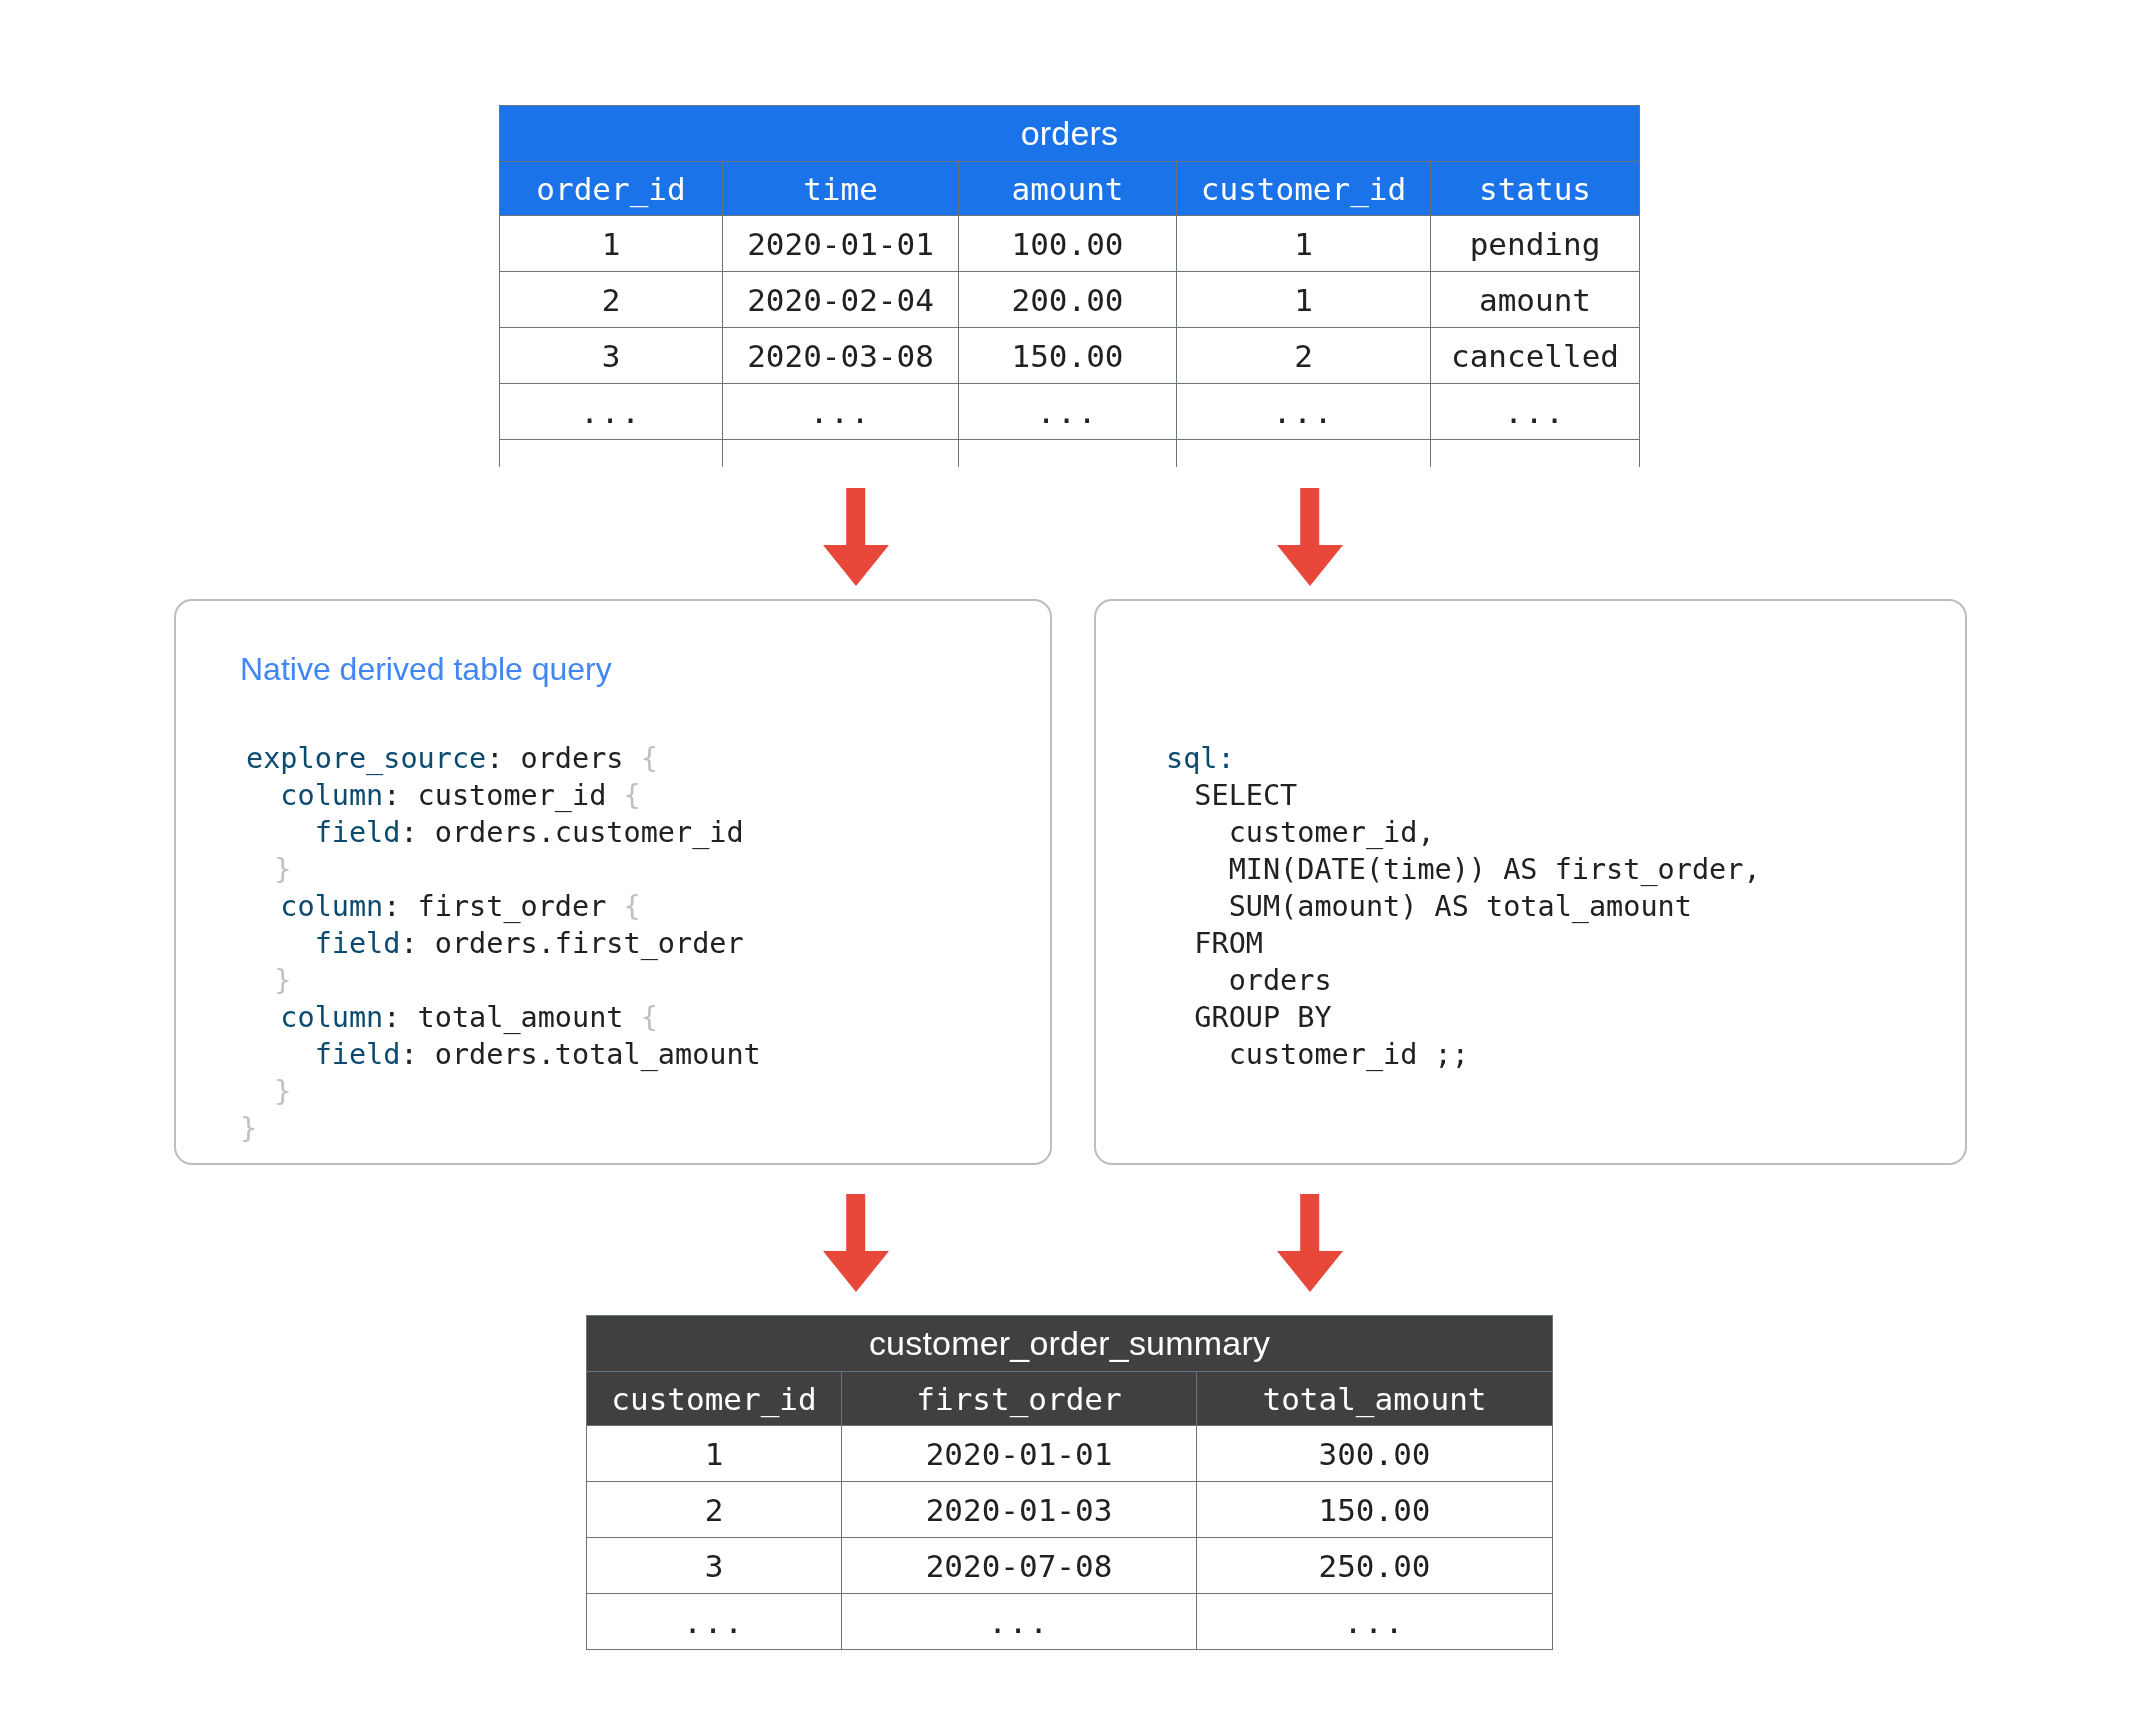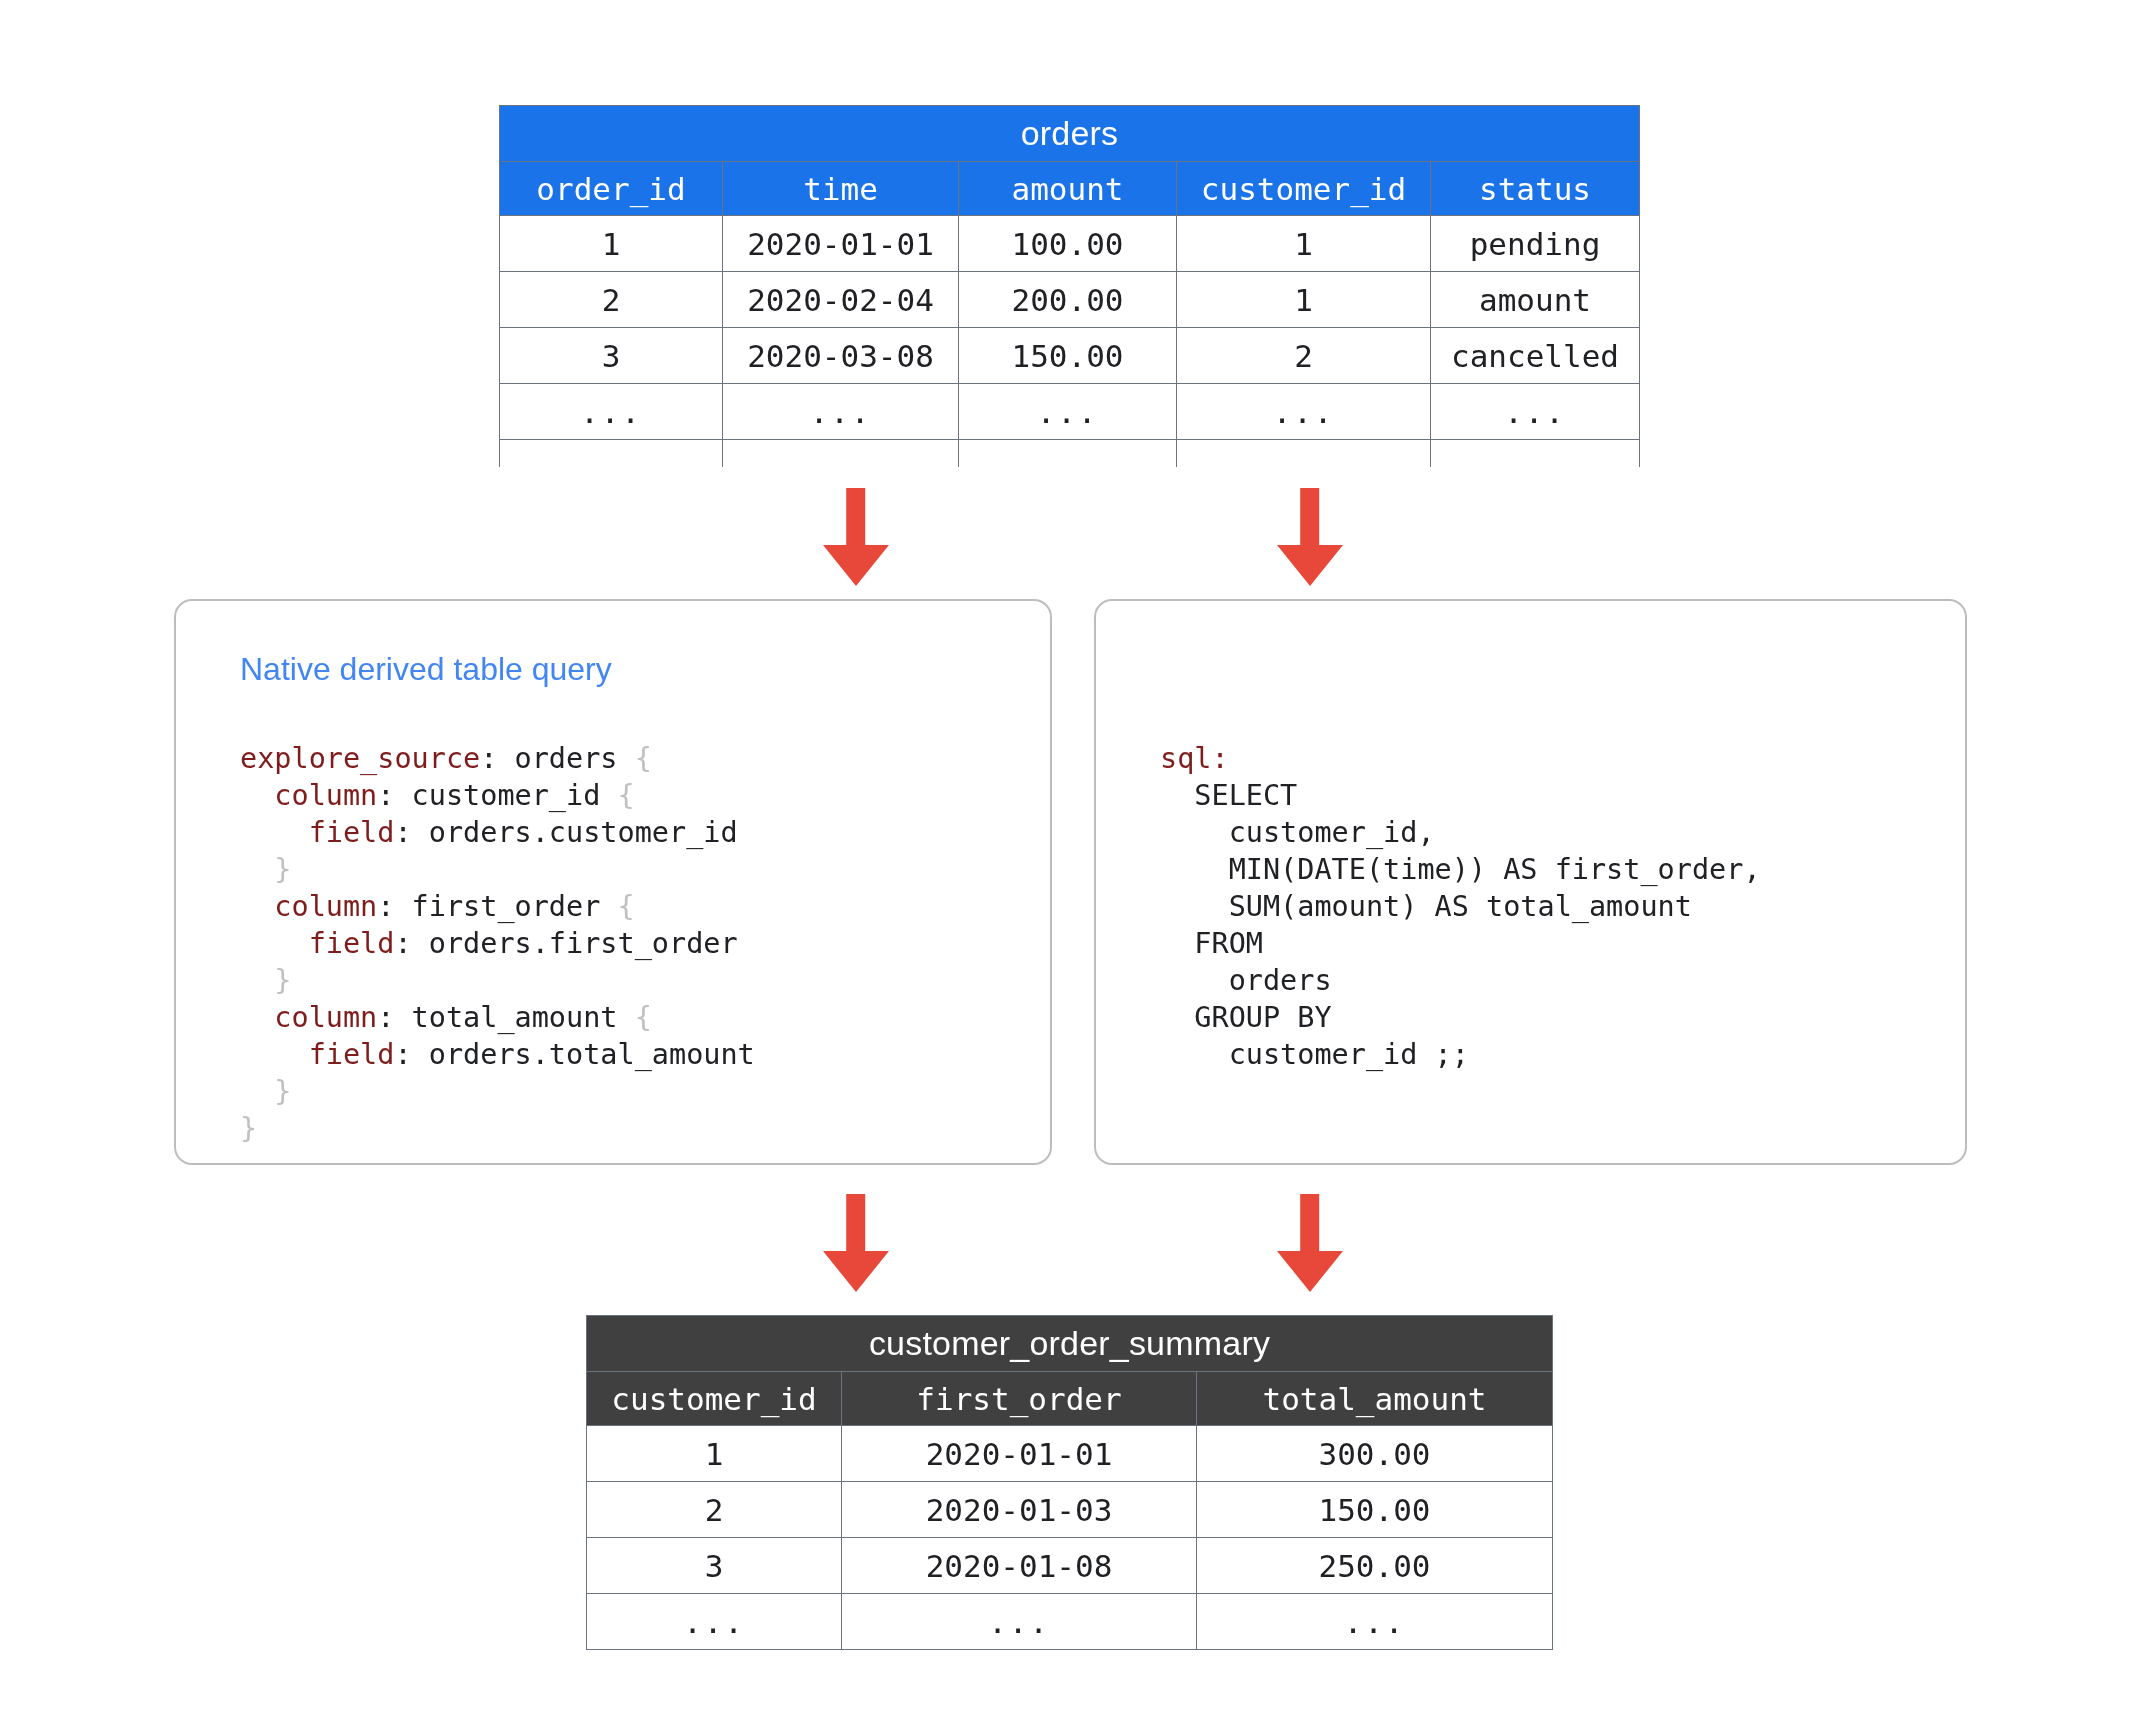--- a/index.html
+++ b/index.html
@@ -84,21 +84,21 @@
     white-space: nowrap;
   }
   .code-block {
     position: absolute;
     font-family: "DejaVu Sans Mono", monospace;
     font-size: 28.5px;
     line-height: 37px;
     color: #202124;
     white-space: pre;
   }
-  .kw   { color: #7f1d1d; }
+  .kw   { color: #0c4a6e; margin-left: 6px; }
   .brc  { color: #c0c0c0; }
 
   
   .arrow {
     position: absolute;
   }
   .arrow .shaft {
     position: absolute;
     left: 50%;
     transform: translateX(-50%);
@@ -225,21 +225,21 @@
       <td class="tbl-cell">2020-01-01</td>
       <td class="tbl-cell">300.00</td>
     </tr>
     <tr>
       <td class="tbl-cell">2</td>
       <td class="tbl-cell">2020-01-03</td>
       <td class="tbl-cell">150.00</td>
     </tr>
     <tr>
       <td class="tbl-cell">3</td>
-      <td class="tbl-cell">2020-01-08</td>
+      <td class="tbl-cell">2020-07-08</td>
       <td class="tbl-cell">250.00</td>
     </tr>
     <tr>
       <td class="tbl-cell ellipsis">...</td>
       <td class="tbl-cell ellipsis">...</td>
       <td class="tbl-cell ellipsis">...</td>
     </tr>
   </tbody>
 </table>
 

